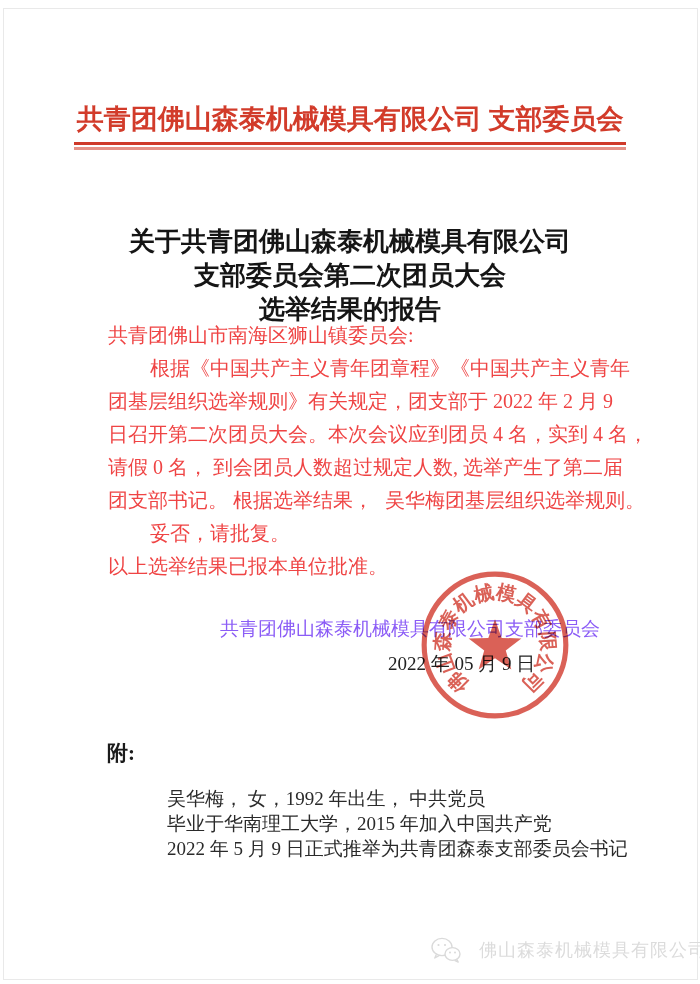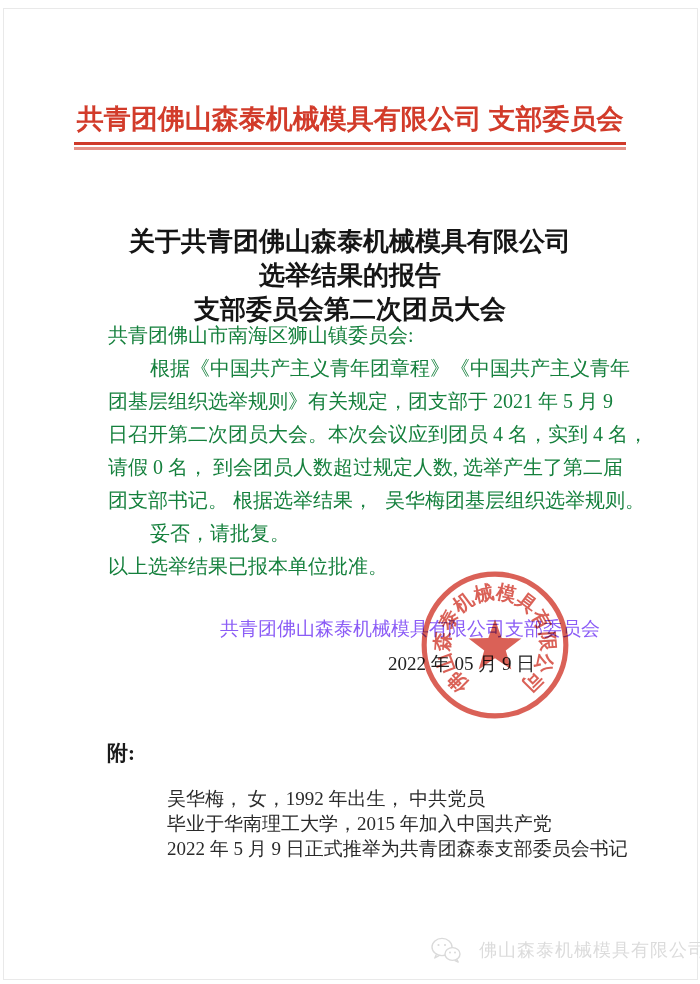--- a/index.html
+++ b/index.html
@@ -21,21 +21,21 @@
     border-top:3px solid #cf3a2a;border-bottom:3px solid #e59187;
   }
   .doc-title{
     position:absolute;left:0;top:184px;width:100%;text-align:center;
     font-family:"Liberation Sans","DejaVu Sans",sans-serif;
     font-weight:700;font-size:26px;line-height:34px;color:#151515;margin-top:40px;
   }
   .doc-title div{white-space:nowrap;}
   .body-block{
     position:absolute;left:108px;top:319px;width:500px;
-    font-size:20px;line-height:33px;color:#15803d;
+    font-size:20px;line-height:33px;color:#ef4444;
   }
   .body-block .line{white-space:nowrap;height:33px;}
   .indent{padding-left:42px;}
   .bold-name{font-weight:400;margin-left:12px;}
   .signature-line{
     position:absolute;left:108px;top:616px;width:492px;text-align:right;
     font-size:19px;color:#8b5cf6;white-space:nowrap;
   }
   .date-line{
     position:absolute;left:388px;top:651px;font-size:19px;color:#222;white-space:nowrap;
@@ -70,28 +70,28 @@
 <div class="stage">
 
   <div class="page-edge"></div>
 
   <div class="red-header">共青团佛山森泰机械模具有限公司 支部委员会</div>
 
   <div class="red-rule"></div>
 
   <div class="doc-title">
     <div>关于共青团佛山森泰机械模具有限公司</div>
+    <div>支部委员会第二次团员大会</div>
     <div>选举结果的报告</div>
-    <div>支部委员会第二次团员大会</div>
   </div>
 
   <div class="body-block">
     <div class="line">共青团佛山市南海区狮山镇委员会:</div>
     <div class="line indent">根据《中国共产主义青年团章程》《中国共产主义青年</div>
-    <div class="line">团基层组织选举规则》有关规定，团支部于 2021 年 5 月 9</div>
+    <div class="line">团基层组织选举规则》有关规定，团支部于 2022 年 2 月 9</div>
     <div class="line">日召开第二次团员大会。本次会议应到团员 4 名，实到 4 名，</div>
     <div class="line">请假 0 名， 到会团员人数超过规定人数, 选举产生了第二届</div>
     <div class="line"><span>团支部书记。 根据选举结果，</span><span class="bold-name">吴华梅</span><span>团基层组织选举规则。</span></div>
     <div class="line indent">妥否，请批复。</div>
     <div class="line">以上选举结果已报本单位批准。</div>
   </div>
 
   <div class="signature-line">共青团佛山森泰机械模具有限公司支部委员会</div>
   <div class="date-line">2022 年 05 月 9 日</div>
 

